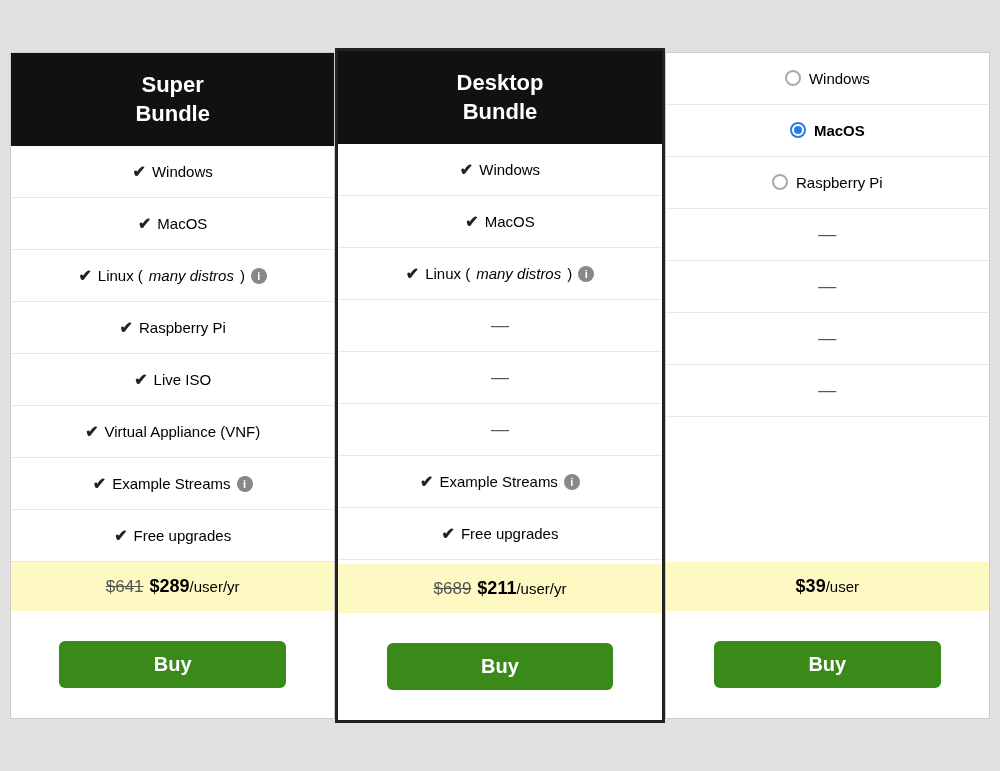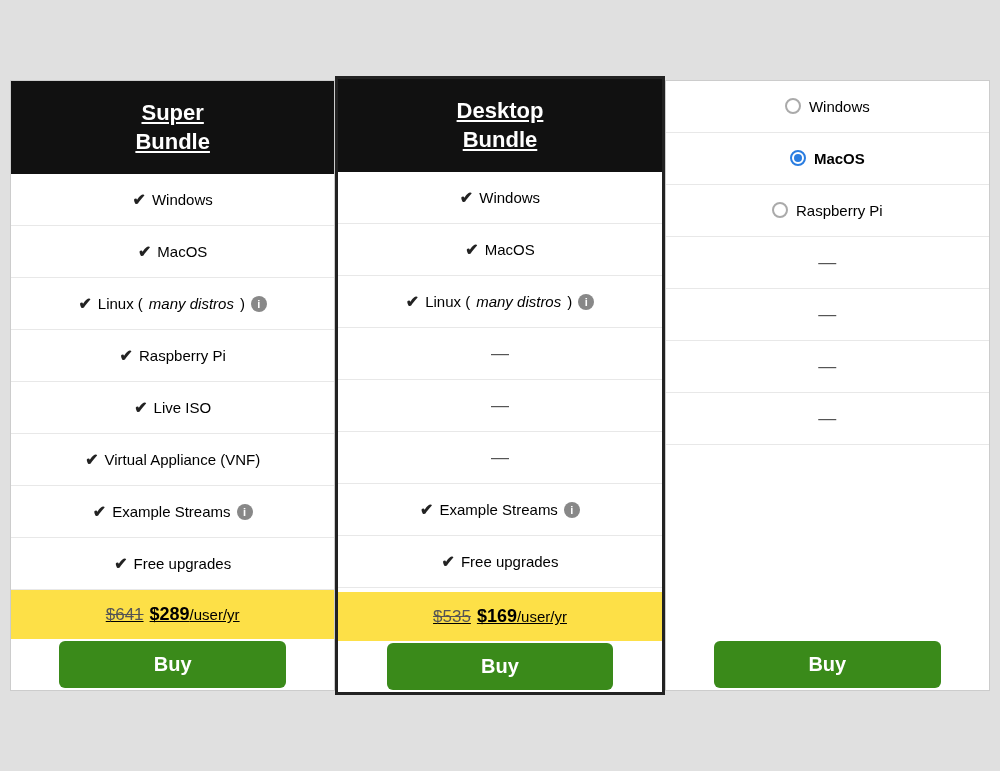--- a/index.html
+++ b/index.html
@@ -34,21 +34,20 @@
       justify-content: space-between;
     }
     .plan-header {
       background: #111;
       color: #fff;
       text-align: center;
       padding: 18px 10px;
       font-size: 22px;
       font-weight: bold;
       line-height: 1.3;
-      text-decoration: underline;
     }
     .plan-header em {
       font-style: italic;
       font-weight: normal;
     }
     .plan-features {
       flex: 1;
       display: flex;
       flex-direction: column;
     }
@@ -113,41 +112,40 @@
       content: '';
       width: 8px;
       height: 8px;
       background: #2a7de1;
       border-radius: 50%;
       position: absolute;
       top: 2px;
       left: 2px;
     }
     .plan-price {
-      background: #fde047;
+      background: #fef9c3;
       padding: 14px 10px;
       text-align: center;
       font-size: 17px;
-      text-decoration: underline;
     }
     .plan-price .original {
       text-decoration: line-through;
       color: #555;
       margin-right: 6px;
     }
     .plan-price .discounted {
       font-weight: bold;
       font-size: 18px;
     }
     .plan-price .per {
       font-size: 15px;
       font-weight: normal;
     }
     .plan-buy {
-      padding: 2px 20px;
+      padding: 30px 20px;
       text-align: center;
       background: #fff;
     }
     .buy-button {
       background: #3a8a1a;
       color: #fff;
       border: none;
       border-radius: 6px;
       font-size: 20px;
       font-weight: bold;
@@ -189,21 +187,21 @@
         </div>
         <div class="feature-row">
           <span class="dash">—</span>
         </div>
         <div class="feature-row">
           <span class="dash">—</span>
         </div>
         <div class="feature-row"><span class="checkmark">✔</span> Example Streams <span class="info-icon">i</span></div>
         <div class="feature-row"><span class="checkmark">✔</span> Free upgrades</div>
       </div>
-      <div class="plan-price"><span class="original">$535</span><span class="discounted">$169</span><span class="per">/user/yr</span></div>
+      <div class="plan-price"><span class="original">$689</span><span class="discounted">$211</span><span class="per">/user/yr</span></div>
       <div class="plan-buy"><button class="buy-button">Buy</button></div>
     </div>
     <div class="plan">
       <div class="plan-features">
         <div class="feature-row">
           <div class="radio-row">
             <span class="radio-circle"></span>
             <span>Windows</span>
           </div>
         </div>
@@ -225,15 +223,16 @@
         <div class="feature-row">
           <span class="dash">—</span>
         </div>
         <div class="feature-row">
           <span class="dash">—</span>
         </div>
         <div class="feature-row">
           <span class="dash">—</span>
         </div>
       </div>
+      <div class="plan-price"><span class="discounted">$39</span><span class="per">/user</span></div>
       <div class="plan-buy"><button class="buy-button">Buy</button></div>
     </div>
   </div>
 
 </body></html>

